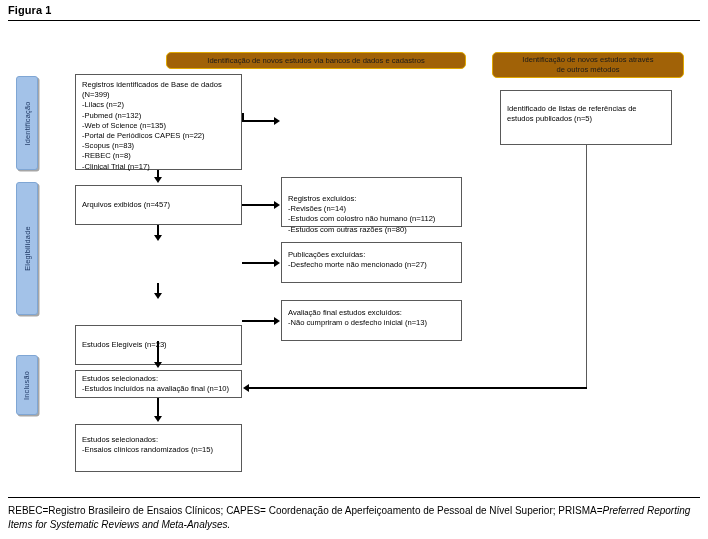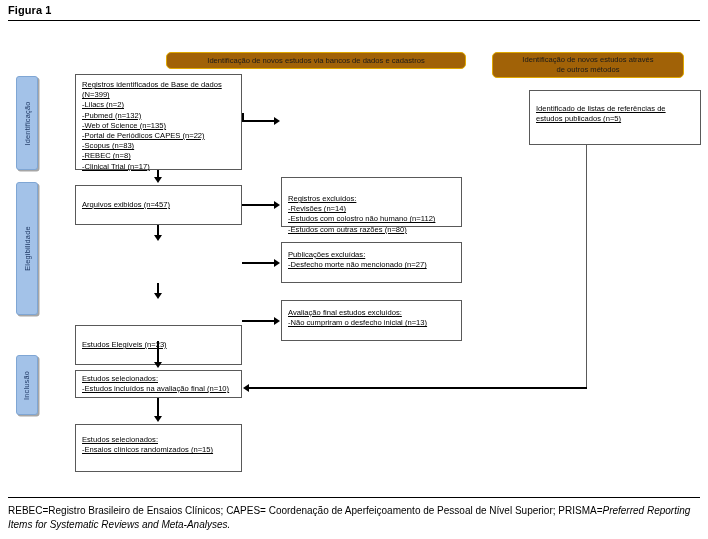--- a/index.html
+++ b/index.html
@@ -61,21 +61,20 @@
   .box {
     position: absolute;
     box-sizing: border-box;
     border: 1px solid #595959;
     background: #ffffff;
     font-size: 7.6px;
     line-height: 10.2px;
     padding: 5px 6px;
     color: #000;
     white-space: pre-line;
-    text-decoration: underline;
   }
   .box.mid { display: flex; align-items: center; }
   .box.ctr { display: flex; align-items: center; }
 
   
   .banner {
     position: absolute;
     box-sizing: border-box;
     background: #a16207;
     border: 1px solid #E0A800;
@@ -189,21 +188,21 @@
 -Revisões (n=14)
 -Estudos com colostro não humano (n=112)
 -Estudos com outras razões (n=80)</div>
 
   <div class="box" style="left:281px; top:242px; width:181px; height:41px; padding-top:7px;">Publicações excluídas:
 -Desfecho morte não mencionado (n=27)</div>
 
   <div class="box" style="left:281px; top:300px; width:181px; height:41px; padding-top:7px;">Avaliação final estudos excluídos:
 -Não cumpriram o desfecho inicial (n=13)</div>
 
-  <div class="box" style="left:500px; top:90px; width:172px; height:55px; padding-top:13px;margin-left:29px;">Identificado de listas de referências de estudos publicados (n=5)</div>
+  <div class="box" style="left:500px; top:90px; width:172px; height:55px; padding-top:13px;">Identificado de listas de referências de estudos publicados (n=5)</div>
 
   <div class="ln v" style="left:157px; top:170px; height:9px;"></div>
   <div class="arrow down" style="left:154px; top:177px;"></div>
 
   <div class="ln v" style="left:242px; top:113px; height:9px;"></div>
   <div class="ln h" style="left:242px; top:120px; width:34px;"></div>
   <div class="arrow right" style="left:274px; top:117px;"></div>
 
   <div class="ln v" style="left:157px; top:225px; height:11px;"></div>
   <div class="arrow down" style="left:154px; top:235px;"></div>

